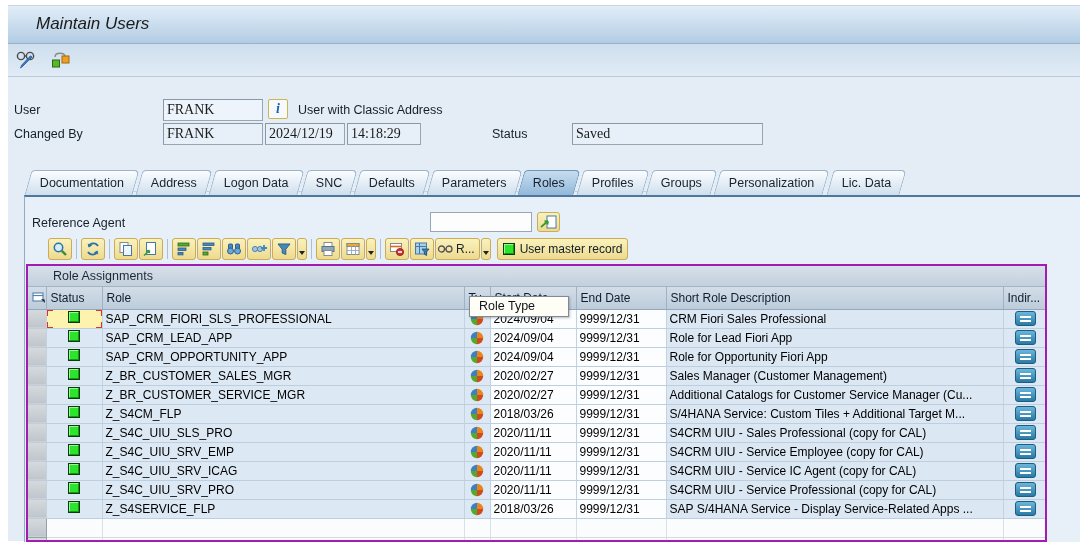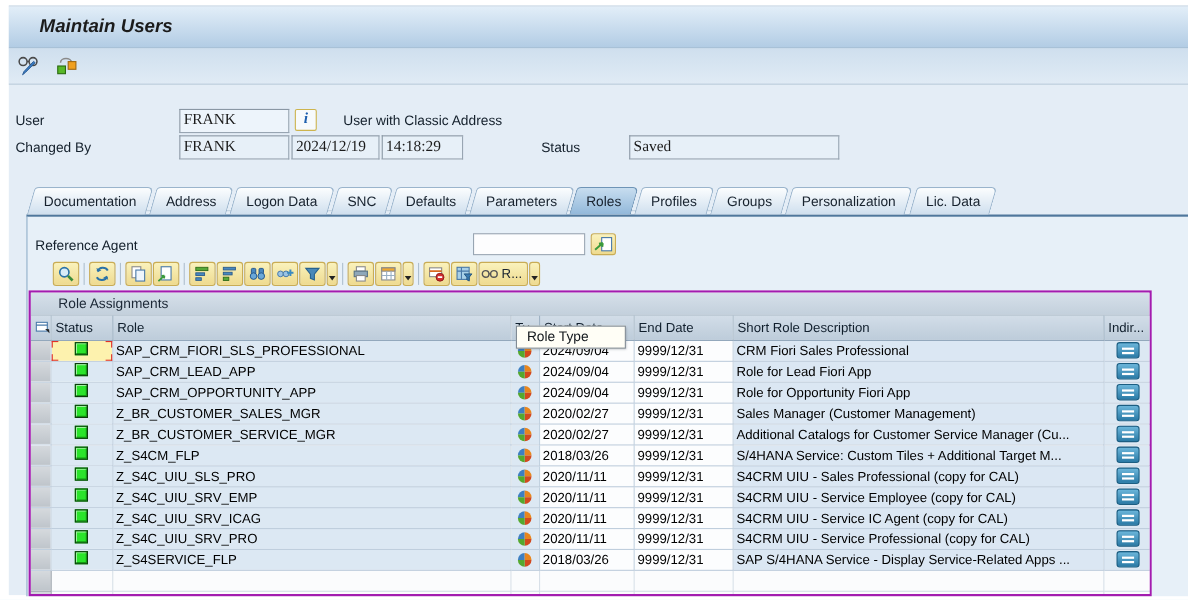--- a/index.html
+++ b/index.html
@@ -3,21 +3,21 @@
 <meta charset="utf-8">
 <style>
   * { margin:0; padding:0; box-sizing:border-box; }
   html,body { width:1080px; height:545px; background:#ffffff; font-family:"Liberation Sans", sans-serif; }
   .page { position:relative; width:1080px; height:545px; overflow:hidden; background:#ffffff; }
   .win  { position:absolute; left:8px; top:5px; width:1072px; height:536px; background:#e4edf6; border-top:1px solid #c9d5e1; }
 
   
   .titlebar { position:absolute; left:0; top:0; width:1072px; height:38px;
     background:linear-gradient(#e2eef8, #b2cce4); border-bottom:1px solid #95b2cc; }
-  .titlebar .title { position:absolute; left:28px; top:8px; font-size:17px; font-weight:bold; font-style:italic; color:#1b1b1b; }
+  .titlebar .title { position:absolute; left:28px; top:8px; font-size:17px; font-weight:normal; font-style:italic; color:#1b1b1b; }
 
   
   .app-toolbar { position:absolute; left:0; top:38px; width:1072px; height:33px;
     background:linear-gradient(#cfdfee, #e0ebf5); border-bottom:1px solid #b9cadb;
     display:flex; align-items:center; padding-left:6px; gap:8px; }
   .plainbtn { background:transparent; border:none; width:26px; height:24px; display:inline-flex; align-items:center; justify-content:center; cursor:pointer; }
 
   
   .fields { position:absolute; left:0; top:71px; width:1072px; height:92px;text-decoration:underline; }
   .lbl { position:absolute; font-size:12.5px; color:#14202c; white-space:nowrap; }
@@ -125,21 +125,21 @@
             <rect x="12" y="6" width="7" height="7" fill="#f0a020" stroke="#a06810" stroke-width="1"></rect>
           </svg>
         </span>
       </button>
     </div>
 
     <div class="fields">
       <span class="lbl" style="left:6px; top:26px;">User</span>
       <input class="fld" style="left: 155px; top: 22px; width: 100px;" readonly="" value="FRANK">
       <button class="infobtn" style="left:260px; top:22px;">i</button>
-      <span class="lbl" style="left:304px; top:26px;text-align:center;">User with Classic Address</span>
+      <span class="lbl" style="left:290px; top:26px;text-align:center;">User with Classic Address</span>
       <div class="hline"></div>
 
       <span class="lbl" style="left:6px; top:50px;">Changed By</span>
       <input class="fld display" style="left: 155px; top: 46px; width: 100px;" readonly="" value="FRANK">
       <input class="fld display" style="left: 257px; top: 46px; width: 80px;" readonly="" value="2024/12/19">
       <input class="fld display" style="left: 339px; top: 46px; width: 74px;" readonly="" value="14:18:29">
       <span class="lbl" style="left:484px; top:50px;">Status</span>
       <input class="fld display" style="left: 564px; top: 46px; width: 191px;" readonly="" value="Saved">
     </div>
 
@@ -331,20 +331,24 @@
           <span>
               <svg width="17" height="14" viewBox="0 0 17 14">
             <circle cx="4.5" cy="7" r="3" fill="none" stroke="#555" stroke-width="1.3"></circle>
             <circle cx="12" cy="7" r="3" fill="none" stroke="#555" stroke-width="1.3"></circle>
             <path d="M7.5 7 h1.5" stroke="#555" stroke-width="1.3"></path>
           </svg>
             </span>
           <span class="views-label">R...</span>
         </button>
         <button class="abtn dd"></button>
+        <button class="abtn" style="margin-left:5px;">
+          <span class="led" style="margin-left:4px;"></span>
+          <span class="umr-label">User master record</span>
+        </button>
       </div>
 
       <div class="grid">
         <div class="grid-title">Role Assignments</div>
         <table class="alv">
           <colgroup>
             <col style="width:18px">
               <col style="width:56px">
               <col style="width:362px">
               <col style="width:26px">

